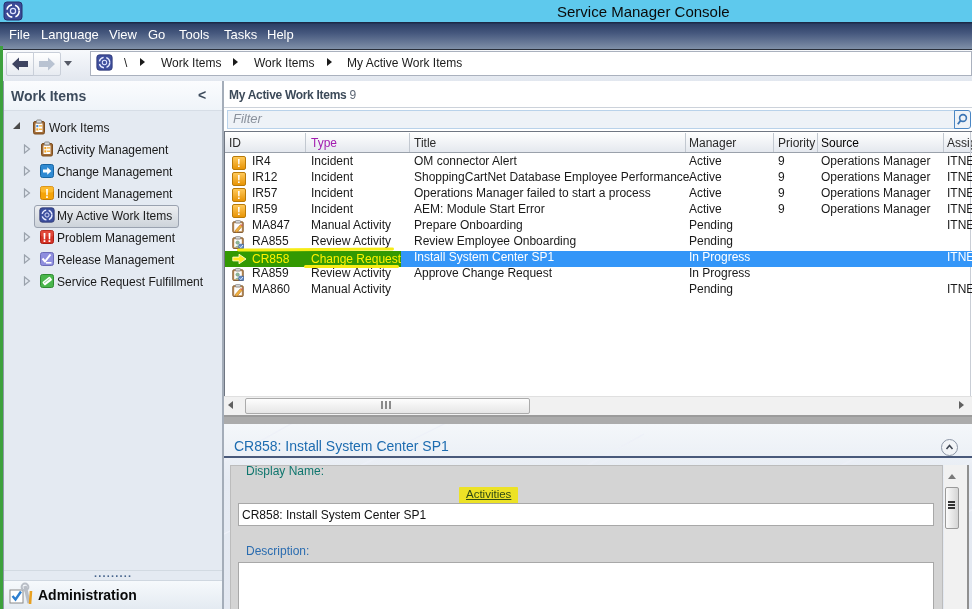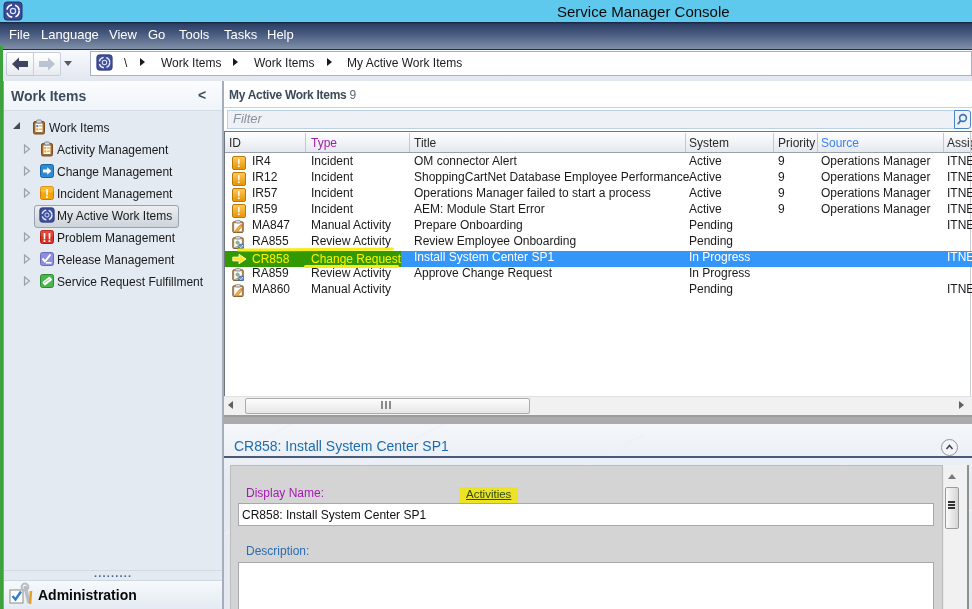--- a/index.html
+++ b/index.html
@@ -213,23 +213,23 @@
   <div class="abs" style="left:0;top:0;width:748px;height:20px;background:linear-gradient(#ffffff,#e4e8ee);border-bottom:1px solid #9aa1ab"></div>
   <div class="abs" style="left:80px;top:1px;width:1px;height:19px;background:#c2c8d0"></div>
   <div class="abs" style="left:184px;top:1px;width:1px;height:19px;background:#c2c8d0"></div>
   <div class="abs" style="left:460px;top:1px;width:1px;height:19px;background:#c2c8d0"></div>
   <div class="abs" style="left:548px;top:1px;width:1px;height:19px;background:#c2c8d0"></div>
   <div class="abs" style="left:592px;top:1px;width:1px;height:19px;background:#c2c8d0"></div>
   <div class="abs" style="left:718px;top:1px;width:1px;height:19px;background:#c2c8d0"></div>
   <div class="abs" style="left:4px;top:4px;color:#2a2a2a">ID</div>
   <div class="abs" style="left:86px;top:4px;color:#a21caf">Type</div>
   <div class="abs" style="left:189px;top:4px;color:#2a2a2a">Title</div>
-  <div class="abs" style="left:464px;top:4px;color:#2a2a2a">System</div>
+  <div class="abs" style="left:464px;top:4px;color:#2a2a2a">Manager</div>
   <div class="abs" style="left:553px;top:4px;color:#2a2a2a">Priority</div>
-  <div class="abs" style="left:596px;top:4px;color:#3b82f6">Source</div>
+  <div class="abs" style="left:596px;top:4px;color:#000000">Source</div>
   <div class="abs" style="left:722px;top:4px;color:#2a2a2a">Assigned To</div>
 
   <div class="abs" style="left:745px;top:0;width:1px;height:284px;background:#c9ced6"></div>
 
   <div class="abs row" style="left:0;top:23px;width:874px;height:16px">
     <span class="abs icon-inc" style="left:7px;top:1px"></span>
     <span class="abs" style="left:27px;top:-1px">IR4</span>
       <span class="abs" style="left:86px;top:-1px">Incident</span>
       <span class="abs" style="left:189px;top:-1px">OM connector Alert</span>
       <span class="abs" style="left:464px;top:-1px">Active</span>
@@ -347,21 +347,21 @@
 </div>
 <div class="abs" style="left:234px;top:438px;font-size:14px;color:#1d6cb0">CR858: Install System Center SP1</div>
 <div class="abs" style="left:941px;top:439px;width:15px;height:15px;border:1px solid #8b95a5;border-radius:50%;background:#f2f4f7">
 <svg width="15" height="15" viewBox="0 0 15 15">
       <path d="M4.5 9 L7.5 5.5 L10.5 9" fill="none" stroke="#3d4450" stroke-width="1.6"></path>
     </svg>
 </div>
 <div class="abs" style="left:224px;top:456px;width:748px;height:2px;background:#49597a"></div>
 
 <div class="abs" style="left:230px;top:465px;width:711px;height:150px;background:#d4d4d4;border:1px solid #bcbcbc"></div>
-<div class="abs" style="left:246px;top:486px;font-size:12px;color:#a21caf">Display Name:</div>
+<div class="abs" style="left:246px;top:464px;font-size:12px;color:#0f766e">Display Name:</div>
 <div class="abs" style="left:459px;top:487px;width:59px;height:18px;background:#ece226;border-radius:1px"></div>
 <div class="abs" style="left:466px;top:488px;font-size:11.5px;color:#2d4a14;text-decoration:underline">Activities</div>
 <div class="abs" style="left:238px;top:503px;width:694px;height:21px;background:#fff;border:1px solid #a8a8a8"></div>
 <div class="abs" style="left:242px;top:508px;font-size:12px;color:#111">CR858: Install System Center SP1</div>
 <div class="abs" style="left:246px;top:544px;font-size:12px;color:#2a6cb0">Description:</div>
 <div class="abs" style="left:238px;top:562px;width:694px;height:53px;background:#fff;border:1px solid #a8a8a8"></div>
 
 <div class="abs" style="left:944px;top:465px;width:23px;height:145px;background:#f1f1f1"></div>
 <div class="abs" style="left:948px;top:474px;width:0;height:0;border-left:4px solid transparent;border-right:4px solid transparent;border-bottom:5px solid #7a7a7a"></div>
 <div class="abs" style="left:945px;top:487px;width:12px;height:40px;background:linear-gradient(90deg,#fbfbfb,#d5d5d5);border:1px solid #9a9a9a;border-radius:2px"></div>

